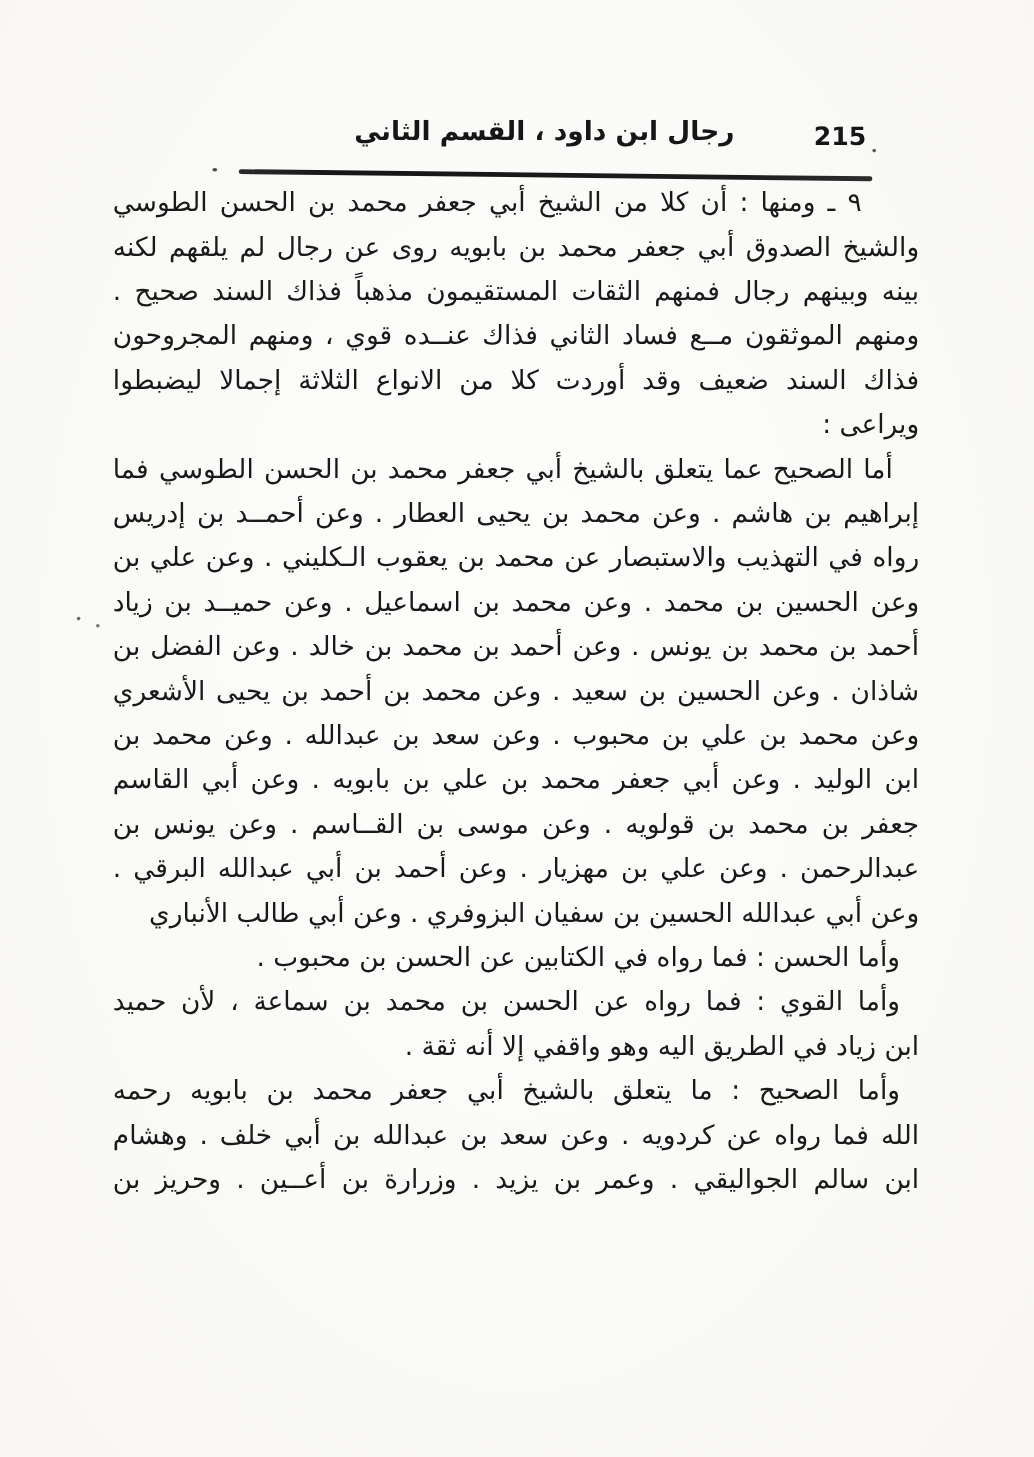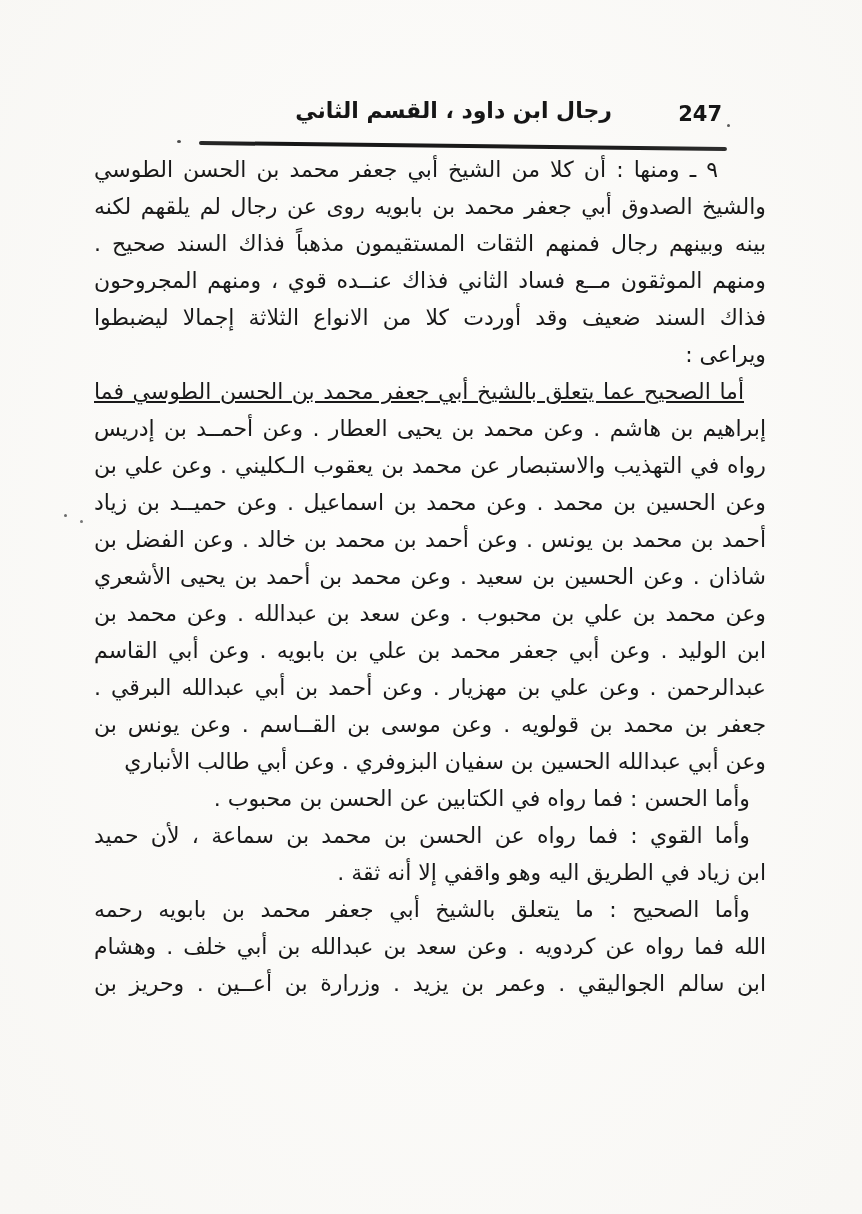--- a/index.html
+++ b/index.html
@@ -85,49 +85,49 @@
     text-align-last: right;
   }
 </style>
 </head>
 <body>
 
 <div class="page">
 
   <div class="header-title">رجال ابن داود ، القسم الثاني</div>
 
-  <div class="page-number">247</div>
+  <div class="page-number">215</div>
 
   <div class="header-rule"></div>
 
   <div class="ink-speck speck-a"></div>
   <div class="ink-speck speck-b"></div>
   <div class="ink-speck speck-c"></div>
   <div class="ink-speck speck-d"></div>
 
   <div class="text-body">
       <div class="para">
         <div class="line" style="padding-right: 48px;">٩ ـ ومنها : أن كلا من الشيخ أبي جعفر محمد بن الحسن الطوسي</div>
         <div class="line">والشيخ الصدوق أبي جعفر محمد بن بابويه روى عن رجال لم يلقهم لكنه</div>
         <div class="line">بينه وبينهم رجال فمنهم الثقات المستقيمون مذهباً فذاك السند صحيح .</div>
         <div class="line">ومنهم الموثقون مــع فساد الثاني فذاك عنــده قوي ، ومنهم المجروحون</div>
         <div class="line">فذاك السند ضعيف وقد أوردت كلا من الانواع الثلاثة إجمالا ليضبطوا</div>
         <div class="line last">ويراعى :</div>
       </div>
       <div class="para">
-        <div class="line" style="padding-right: 22px; text-decoration: underline;">أما الصحيح عما يتعلق بالشيخ أبي جعفر محمد بن الحسن الطوسي فما</div>
+        <div class="line" style="padding-right: 22px;">أما الصحيح عما يتعلق بالشيخ أبي جعفر محمد بن الحسن الطوسي فما</div>
         <div class="line">إبراهيم بن هاشم . وعن محمد بن يحيى العطار . وعن أحمــد بن إدريس</div>
         <div class="line">رواه في التهذيب والاستبصار عن محمد بن يعقوب الـكليني . وعن علي بن</div>
         <div class="line">وعن الحسين بن محمد . وعن محمد بن اسماعيل . وعن حميــد بن زياد وعن</div>
         <div class="line">أحمد بن محمد بن يونس . وعن أحمد بن محمد بن خالد . وعن الفضل بن</div>
         <div class="line">شاذان . وعن الحسين بن سعيد . وعن محمد بن أحمد بن يحيى الأشعري</div>
         <div class="line">وعن محمد بن علي بن محبوب . وعن سعد بن عبدالله . وعن محمد بن الحسن</div>
         <div class="line">ابن الوليد . وعن أبي جعفر محمد بن علي بن بابويه . وعن أبي القاسم</div>
+        <div class="line">جعفر بن محمد بن قولويه . وعن موسى بن القــاسم . وعن يونس بن</div>
         <div class="line">عبدالرحمن . وعن علي بن مهزيار . وعن أحمد بن أبي عبدالله البرقي .</div>
-        <div class="line">جعفر بن محمد بن قولويه . وعن موسى بن القــاسم . وعن يونس بن</div>
         <div class="line last">وعن أبي عبدالله الحسين بن سفيان البزوفري . وعن أبي طالب الأنباري</div>
       </div>
       <div class="para">
         <div class="line last" style="padding-right: 16px;">وأما الحسن : فما رواه في الكتابين عن الحسن بن محبوب .</div>
       </div>
       <div class="para">
         <div class="line" style="padding-right: 16px;">وأما القوي : فما رواه عن الحسن بن محمد بن سماعة ، لأن حميد</div>
         <div class="line last">ابن زياد في الطريق اليه وهو واقفي إلا أنه ثقة .</div>
       </div>
       <div class="para">

